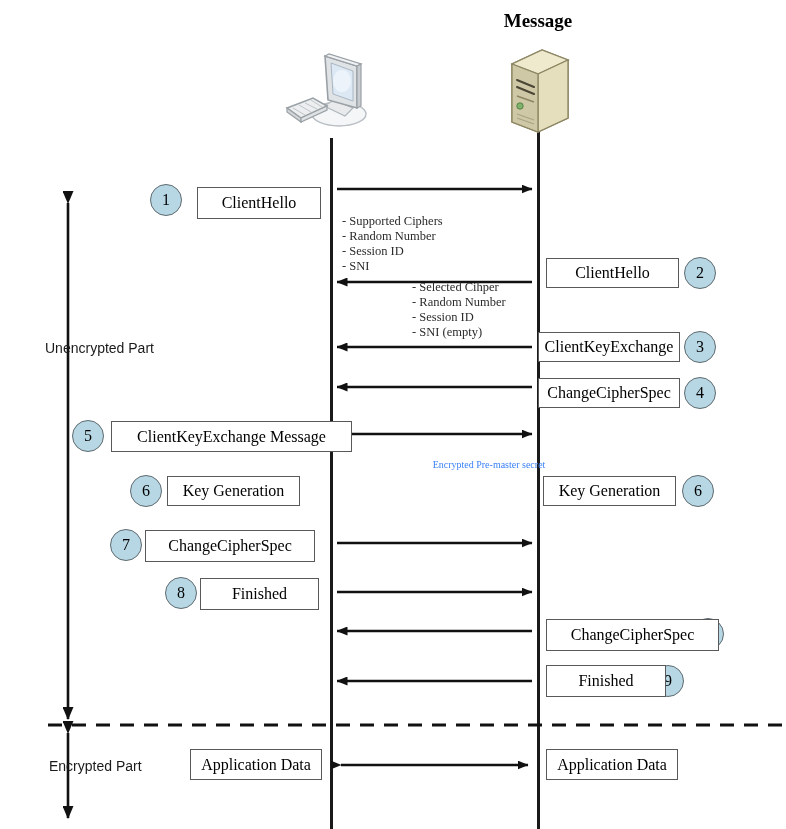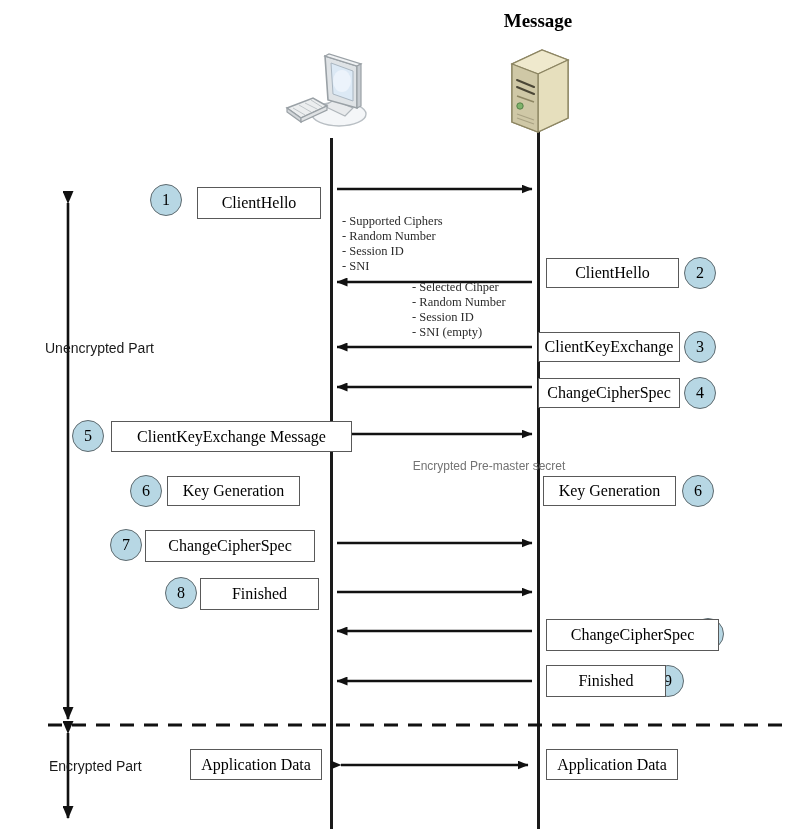--- a/index.html
+++ b/index.html
@@ -73,23 +73,23 @@
     position: absolute;
     font-family: "Liberation Serif", serif;
     font-size: 12.5px;
     line-height: 15px;
     color: #2b2b2b;
     white-space: pre;
     z-index: 2;
   }
   .inline-note {
     position: absolute;
-    font-family: Liberation Sans, sans-serif;
-    font-size: 12px;
-    color: #737373;
+    font-family: Liberation Serif, serif;
+    font-size: 10px;
+    color: #3b82f6;
     white-space: nowrap;
     z-index: 2;
   }
 
   
   .part-label {
     position: absolute;
     font-family: "Liberation Sans", sans-serif;
     font-size: 14px;
     color: #1a1a1a;

